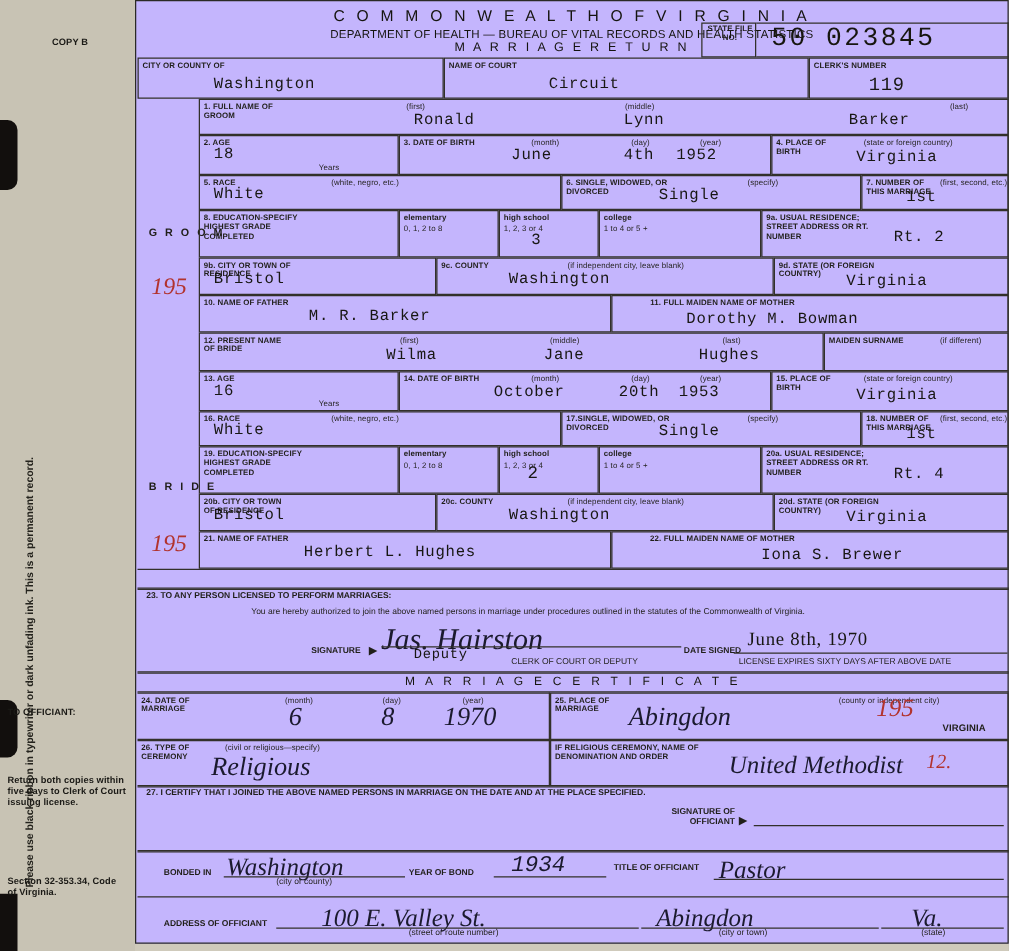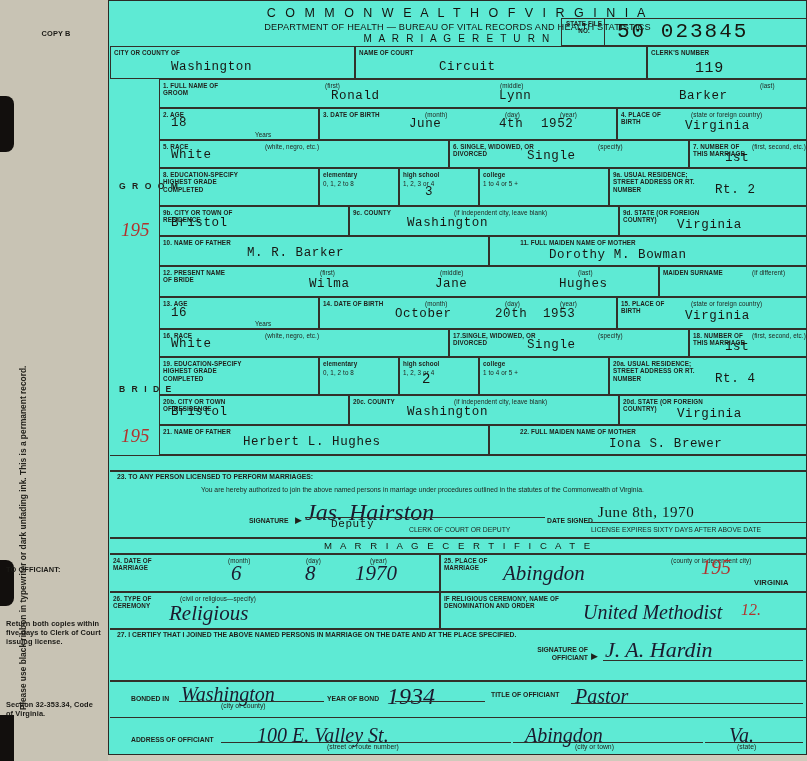--- a/index.html
+++ b/index.html
@@ -33,21 +33,21 @@
     background: #120f0d;
   }
   .black-edge.e1 { top: 96px; height: 56px; border-radius: 0 8px 8px 0;}
   .black-edge.e2 { top: 560px; height: 46px; border-radius: 0 8px 8px 0;}
   .black-edge.e3 { top: 715px; height: 46px; }
 
   .form {
     position: absolute;
     left: 108px; top: 0;
     width: 699px; height: 755px;
-    background: #5eead4;
+    background: #c4b5fd;
     border: 1px solid #2b2a26;
     box-sizing: border-box;
   }
   .f-title {
     text-align: center;
     font-size: 12.5px;
     letter-spacing: 3px;
     padding-top: 3px;
     color: #15140f;
   }
@@ -453,30 +453,29 @@
     <div class="cell" style="left:331px; top:591px; width:367px; height:37px;">
       <div class="lbl" style="left:3px; top:2px; width:160px;">IF RELIGIOUS CEREMONY, NAME OF DENOMINATION AND ORDER</div>
     </div>
     <div class="hand" style="left:474px; top:600px; font-size:20px;">United Methodist</div>
     <div class="red" style="left:632px; top:600px; font-size:16px;">12.</div>
 
     <div class="cell" style="left:1px; top:628px; width:697px; height:52px; border-left:none; border-right:none;"></div>
     <div class="small-note" style="left:8px; top:630px; font-weight:bold;">27. I CERTIFY THAT I JOINED THE ABOVE NAMED PERSONS IN MARRIAGE ON THE DATE AND AT THE PLACE SPECIFIED.</div>
     <div class="small-note" style="left:393px; top:645px; font-weight:bold; text-align:right; width:86px;">SIGNATURE OF OFFICIANT</div>
     <div class="sig-arrow" style="left:482px; top:650px;">▶</div>
-    <div class="hand" style="left:496px; top:636px; font-size:22px;">J. A. Hardin</div>
     <div class="underline" style="left:494px; top:659px; width:200px;"></div>
 
     <div class="cell" style="left:1px; top:680px; width:697px; height:37px; border-left:none; border-right:none;"></div>
     <div class="small-note" style="left:22px; top:694px; font-weight:bold;">BONDED IN</div>
     <div class="hand" style="left:72px; top:682px; font-size:20px;">Washington</div>
     <div class="underline" style="left:70px; top:700px; width:145px;"></div>
     <div class="small-note" style="left:112px; top:701px;">(city or county)</div>
     <div class="small-note" style="left:218px; top:694px; font-weight:bold;">YEAR OF BOND</div>
-    <div class="hand" style="left:278px; top:682px; font-size:24px;">1934</div>
+    <div class="hand" style="left:300px; top:682px; font-size:18px;font-family:Liberation Mono, monospace;">1934</div>
     <div class="underline" style="left:286px; top:700px; width:90px;"></div>
     <div class="small-note" style="left:382px; top:690px; font-weight:bold;">TITLE OF OFFICIANT</div>
     <div class="hand" style="left:466px; top:684px; font-size:20px;">Pastor</div>
     <div class="underline" style="left:462px; top:702px; width:232px;"></div>
 
     <div class="small-note" style="left:22px; top:735px; font-weight:bold;">ADDRESS OF OFFICIANT</div>
     <div class="hand" style="left:148px; top:723px; font-size:20px;">100 E. Valley St.</div>
     <div class="underline" style="left:112px; top:741px; width:290px;"></div>
     <div class="small-note" style="left:218px; top:742px;">(street or route number)</div>
     <div class="hand" style="left:416px; top:723px; font-size:20px;">Abingdon</div>

